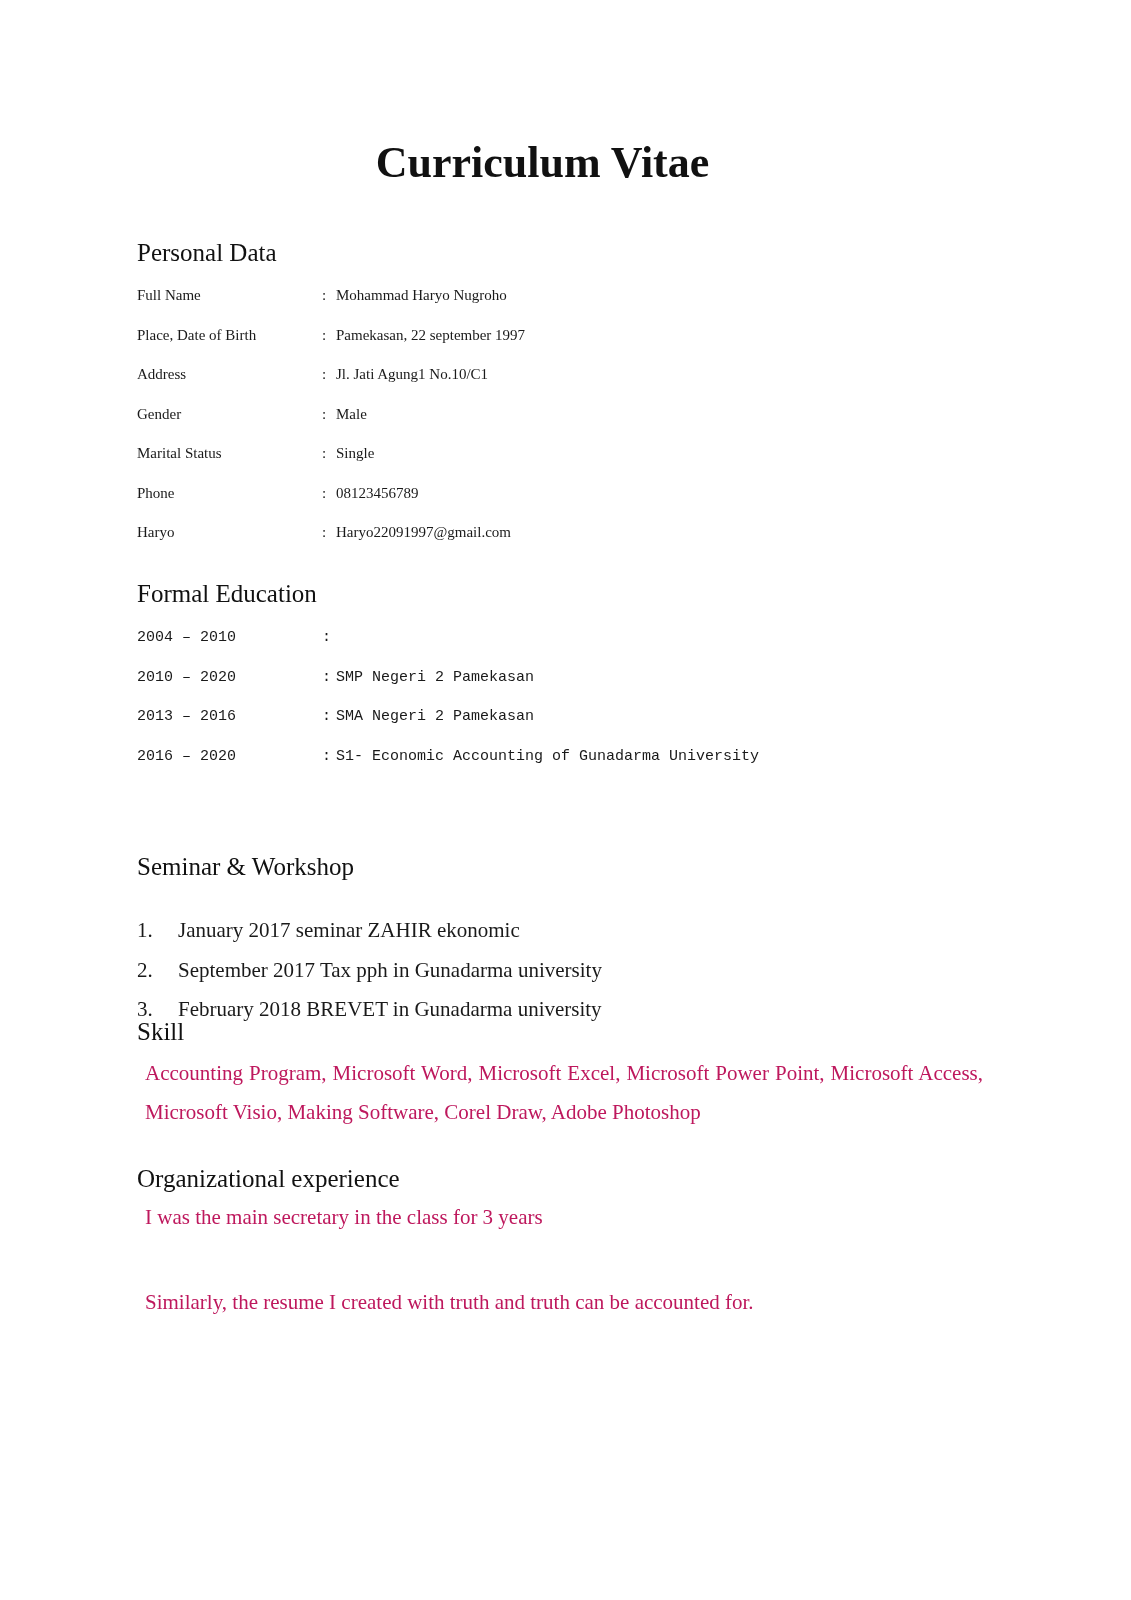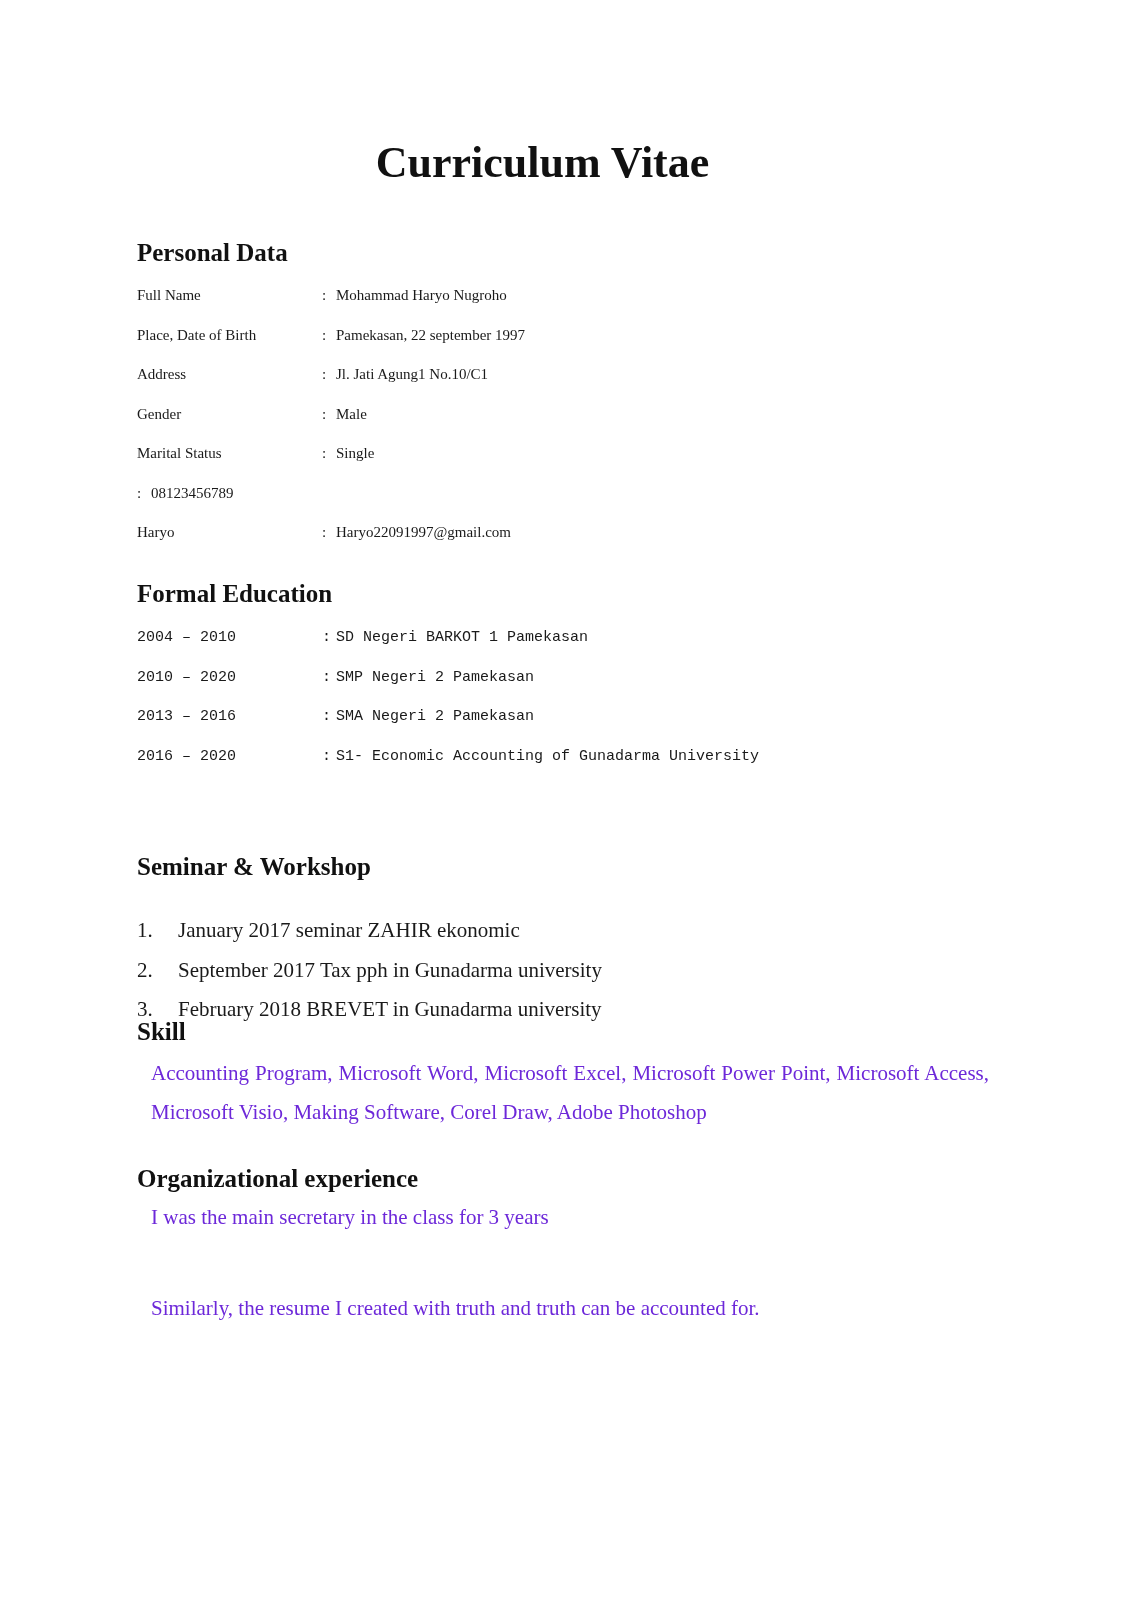--- a/index.html
+++ b/index.html
@@ -6,27 +6,27 @@
     body {
       width: 1131px; height: 1600px; position: relative; overflow: hidden;
       font-family: "Liberation Serif", "DejaVu Serif", serif;
       color: #111111;
     }
     .title {
       position: absolute; left: 0; width: 1085px; top: 137px;
       text-align: center; font-size: 44px; font-weight: bold; line-height: 52px;
     }
     .section { position: absolute; left: 137px; width: 870px; }
-    .heading { font-size: 25px; font-weight: bold; line-height: 30px; margin: 0; }
+    .heading { font-size: 25px; font-weight: normal; line-height: 30px; margin: 0; }
     .row { display: flex; font-size: 15px; line-height: 39.5px; color: #1a1a1a; }
     .row .label { width: 185px; flex: 0 0 185px; }
     .row .sep { width: 14px; }
     .list-item { display: flex; font-size: 21px; line-height: 39.5px; color: #1a1a1a; }
     .list-item .num { width: 41px; flex: 0 0 41px; }
-    .para { font-size: 21px; line-height: 39px; color: #6d28d9; text-align: justify; margin: 14px; }
+    .para { font-size: 21px; line-height: 39px; color: #be185d; text-align: justify; margin: 8px; }
   </style>
 </head>
 <body>
 
 <div class="title">Curriculum Vitae</div>
 
 <div class="section" style="top:238px;">
   <h2 class="heading">Personal Data</h2>
   <div style="margin-top:8px;">
     <div class="row">
@@ -48,38 +48,38 @@
       <span class="label">Gender</span>
       <span class="sep">:</span>
       <span class="value">Male</span>
     </div>
     <div class="row">
       <span class="label">Marital Status</span>
       <span class="sep">:</span>
       <span class="value">Single</span>
     </div>
     <div class="row">
+      <span class="label">Phone</span>
       <span class="sep">:</span>
       <span class="value">08123456789</span>
     </div>
     <div class="row">
       <span class="label">Haryo</span>
       <span class="sep">:</span>
       <span class="value">Haryo22091997@gmail.com</span>
     </div>
   </div>
 </div>
 
 <div class="section" style="top:579px;">
   <h2 class="heading">Formal Education</h2>
   <div style="margin-top:9px;font-family:Liberation Mono, monospace;">
     <div class="row">
       <span class="label">2004 – 2010</span>
       <span class="sep">:</span>
-      <span class="value">SD Negeri BARKOT 1 Pamekasan</span>
     </div>
     <div class="row">
       <span class="label">2010 – 2020</span>
       <span class="sep">:</span>
       <span class="value">SMP Negeri 2 Pamekasan</span>
     </div>
     <div class="row">
       <span class="label">2013 – 2016</span>
       <span class="sep">:</span>
       <span class="value">SMA Negeri 2 Pamekasan</span>

